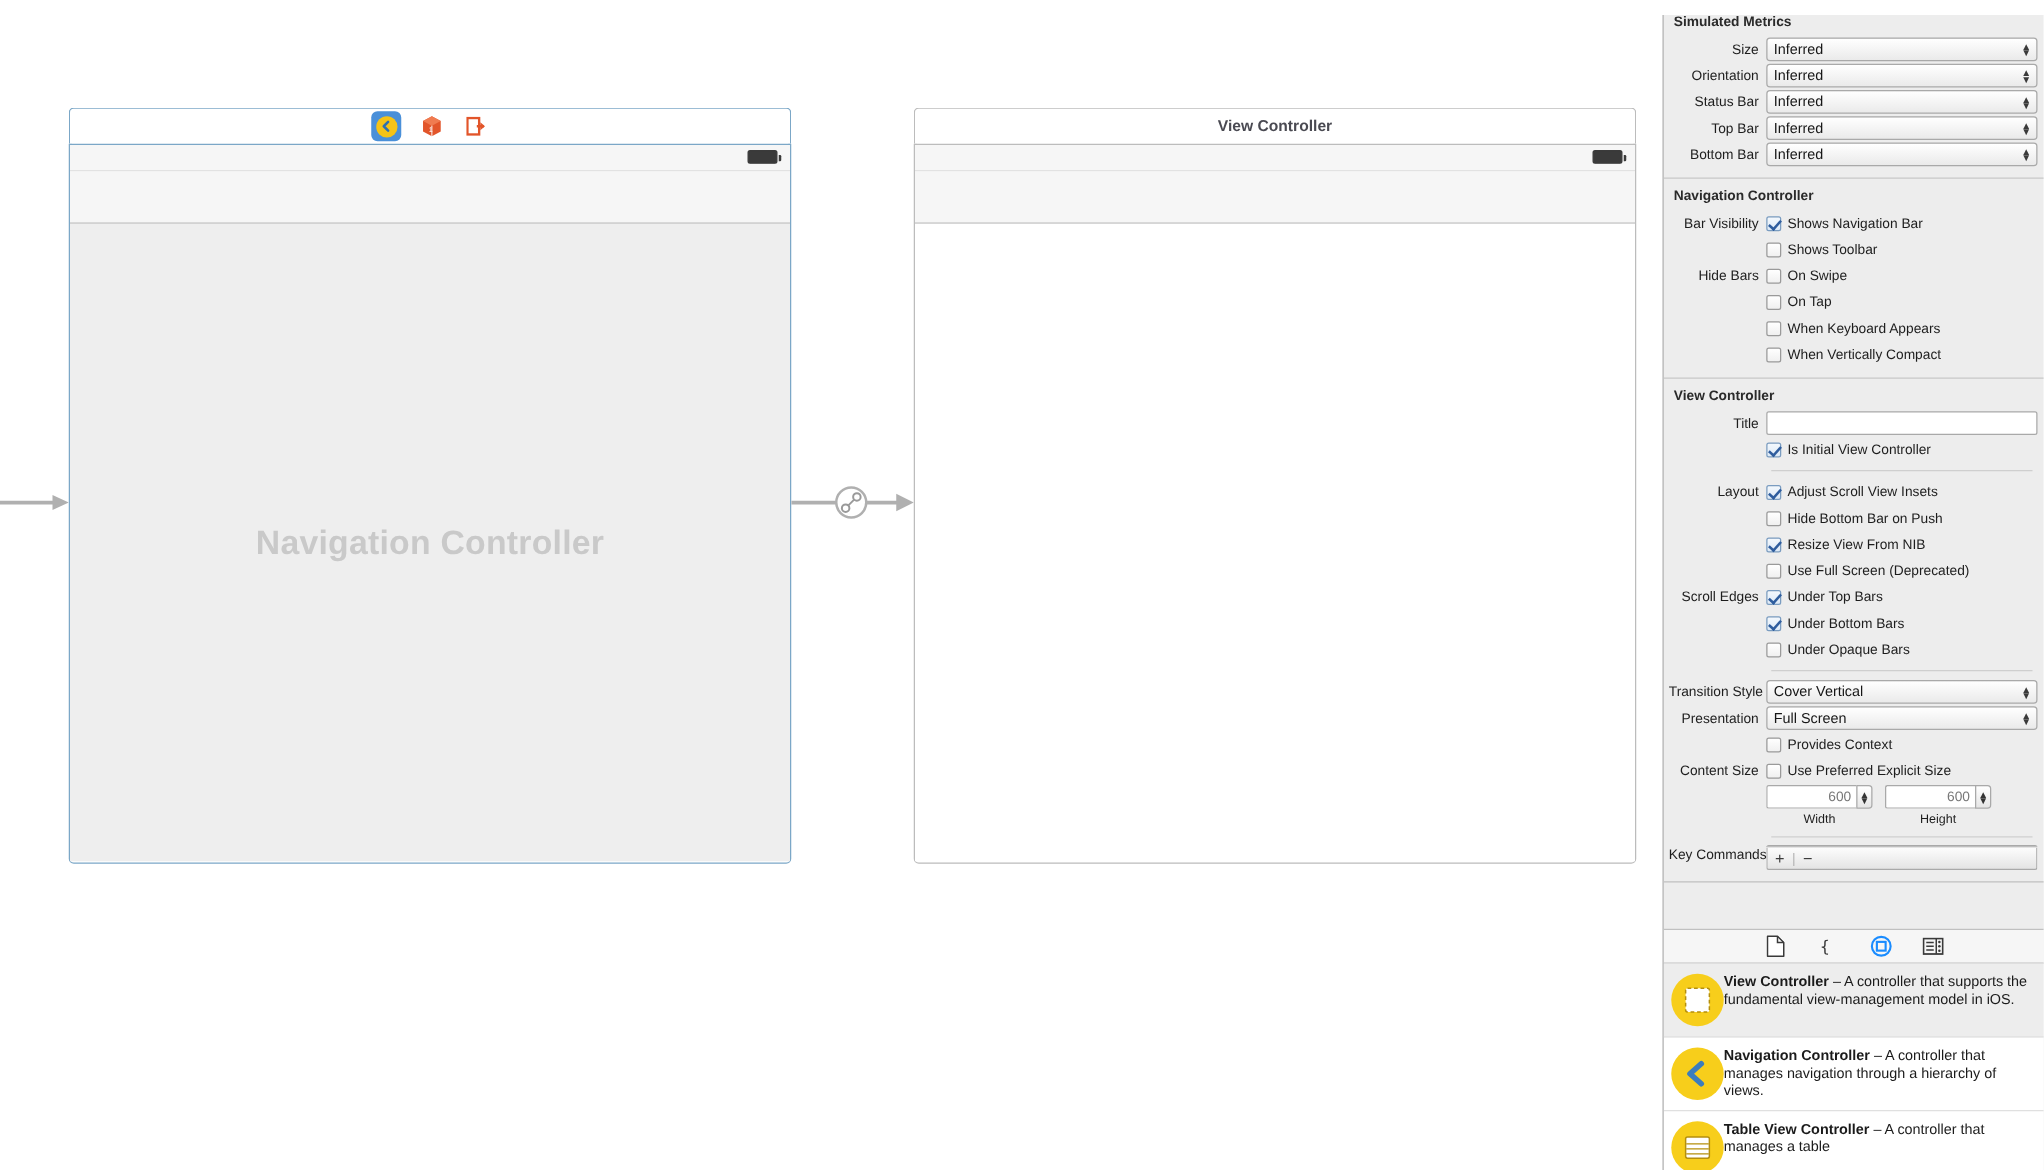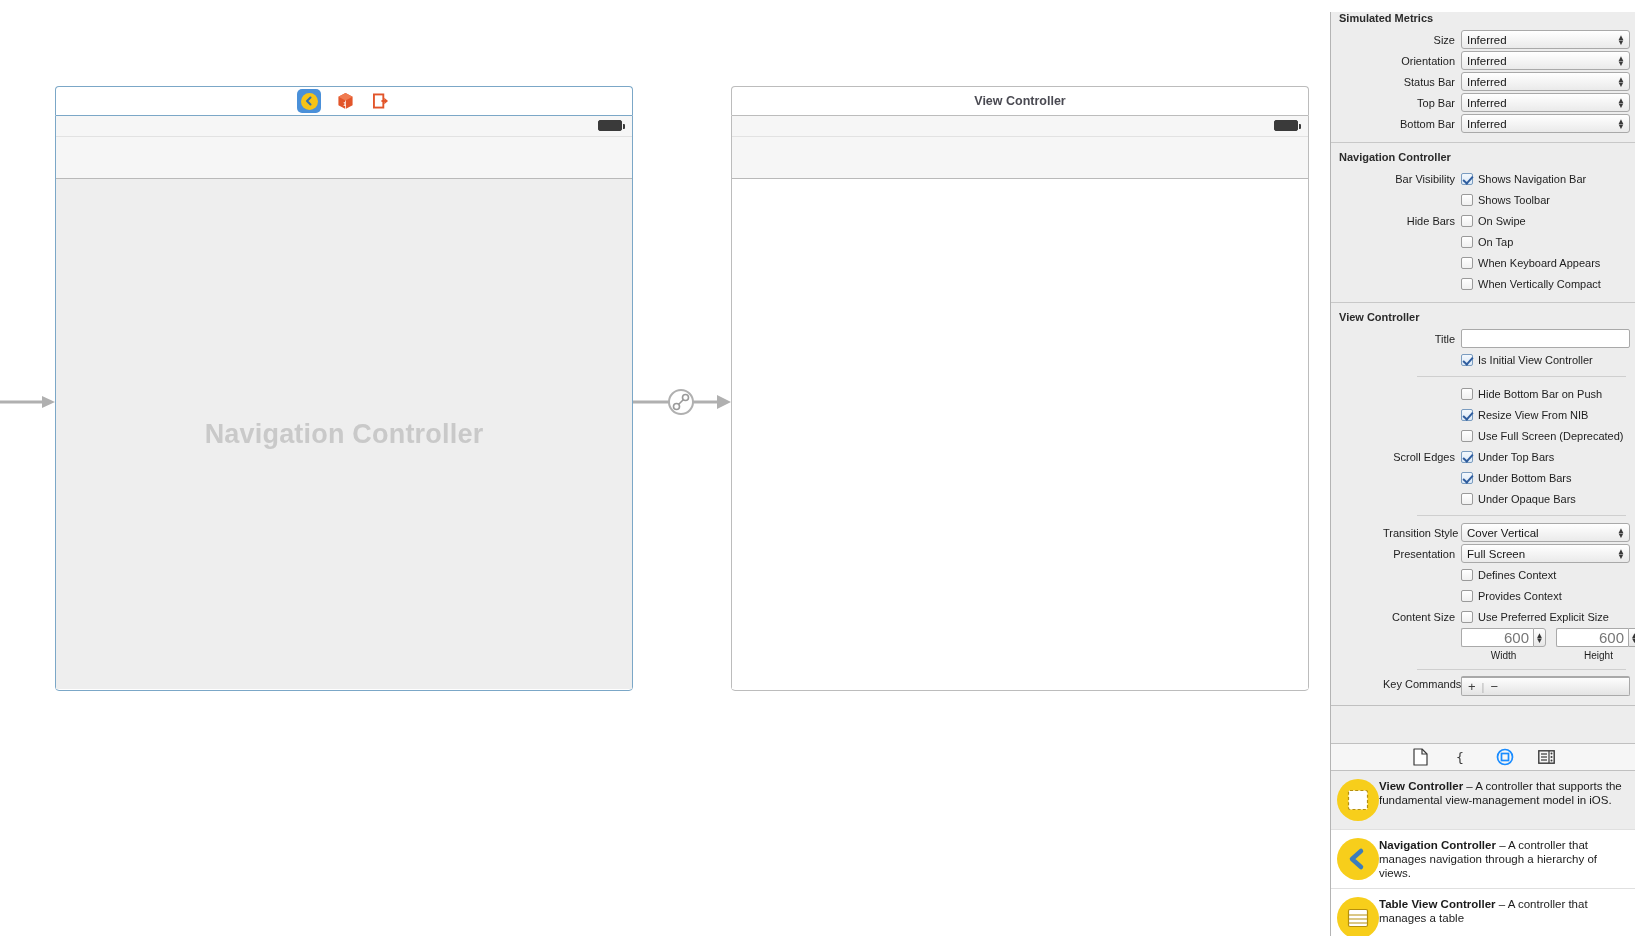--- a/index.html
+++ b/index.html
@@ -123,21 +123,21 @@
   }
   .insp-scroll { position:absolute; left:0; top:-8px; width:305px; }
 
   .sec-title {
     font-size: 11px; font-weight: bold; color: #2a2a2a;
     padding: 6px 0 5px 4px;
   }
   .sec { border-top: 1px solid #c8c8c8; padding: 2px 6px 8px 4px; }
   .sec.first { border-top: none; }
 
-  .row { display: flex; align-items: center; min-height: 21px; margin-bottom: 0px; margin-left: 48px; }
+  .row { display: flex; align-items: center; min-height: 21px; margin-bottom: 0px; }
   .lbl {
     width: 78px; text-align: right; padding-right: 6px;
     color: #1d1d1d; font-size: 11px; flex: 0 0 78px;
     white-space: nowrap;
   }
   .ctl { flex: 1; display: flex; align-items: center; }
 
   .popup {
     flex: 1; height: 19px;
     background: linear-gradient(#ffffff, #eaeaea);
@@ -178,21 +178,21 @@
     transform: rotate(42deg);
   }
   .cbl { font-size: 11px; color: #1d1d1d; white-space: nowrap; }
 
   .sep-line { height: 1px; background: #cfcfcf; margin: 6px 4px 6px 82px; }
 
   .size-row { display:flex; align-items:center; }
   .numfield {
     width: 72px; height: 19px; background:#ffffff;
     border: 1px solid #a9a9a9; border-right:none; border-radius: 2px 0 0 2px;
-    font-size: 15px; color: #777; text-align: right; padding-right: 4px;
+    font-size: 11px; color: #777; text-align: right; padding-right: 4px;
     display:flex; align-items:center; justify-content:flex-end;
   }
   .stepper {
     width: 13px; height: 19px;
     background: linear-gradient(#ffffff,#e6e6e6);
     border: 1px solid #a9a9a9; border-radius: 0 3px 3px 0;
     display:flex; flex-direction:column; align-items:center; justify-content:center;
     line-height: 5px; font-size: 8px; color:#333;
   }
   .unit-lbl { font-size: 10px; color:#1d1d1d; text-align:center; }
@@ -457,20 +457,29 @@
         <div class="ctl">
           <div class="cbrow">
             <span class="cb on"></span>
             <span class="cbl">Is Initial View Controller</span>
           </div>
         </div>
       </div>
 
       <div class="sep-line"></div>
 
+      <div class="row">
+        <div class="lbl">Layout</div>
+        <div class="ctl">
+          <div class="cbrow">
+            <span class="cb on"></span>
+            <span class="cbl">Adjust Scroll View Insets</span>
+          </div>
+        </div>
+      </div>
 
       <div class="row">
         <div class="lbl"></div>
         <div class="ctl">
           <div class="cbrow">
             <span class="cb"></span>
             <span class="cbl">Hide Bottom Bar on Push</span>
           </div>
         </div>
       </div>
@@ -546,29 +555,20 @@
           <div class="popup">
             <span>Full Screen</span>
             <span class="stepper-arrows">
                   <span>▲</span>
                   <span>▼</span>
                 </span>
           </div>
         </div>
       </div>
 
-      <div class="row">
-        <div class="lbl"></div>
-        <div class="ctl">
-          <div class="cbrow">
-            <span class="cb"></span>
-            <span class="cbl">Defines Context</span>
-          </div>
-        </div>
-      </div>
 
       <div class="row">
         <div class="lbl"></div>
         <div class="ctl">
           <div class="cbrow">
             <span class="cb"></span>
             <span class="cbl">Provides Context</span>
           </div>
         </div>
       </div>

